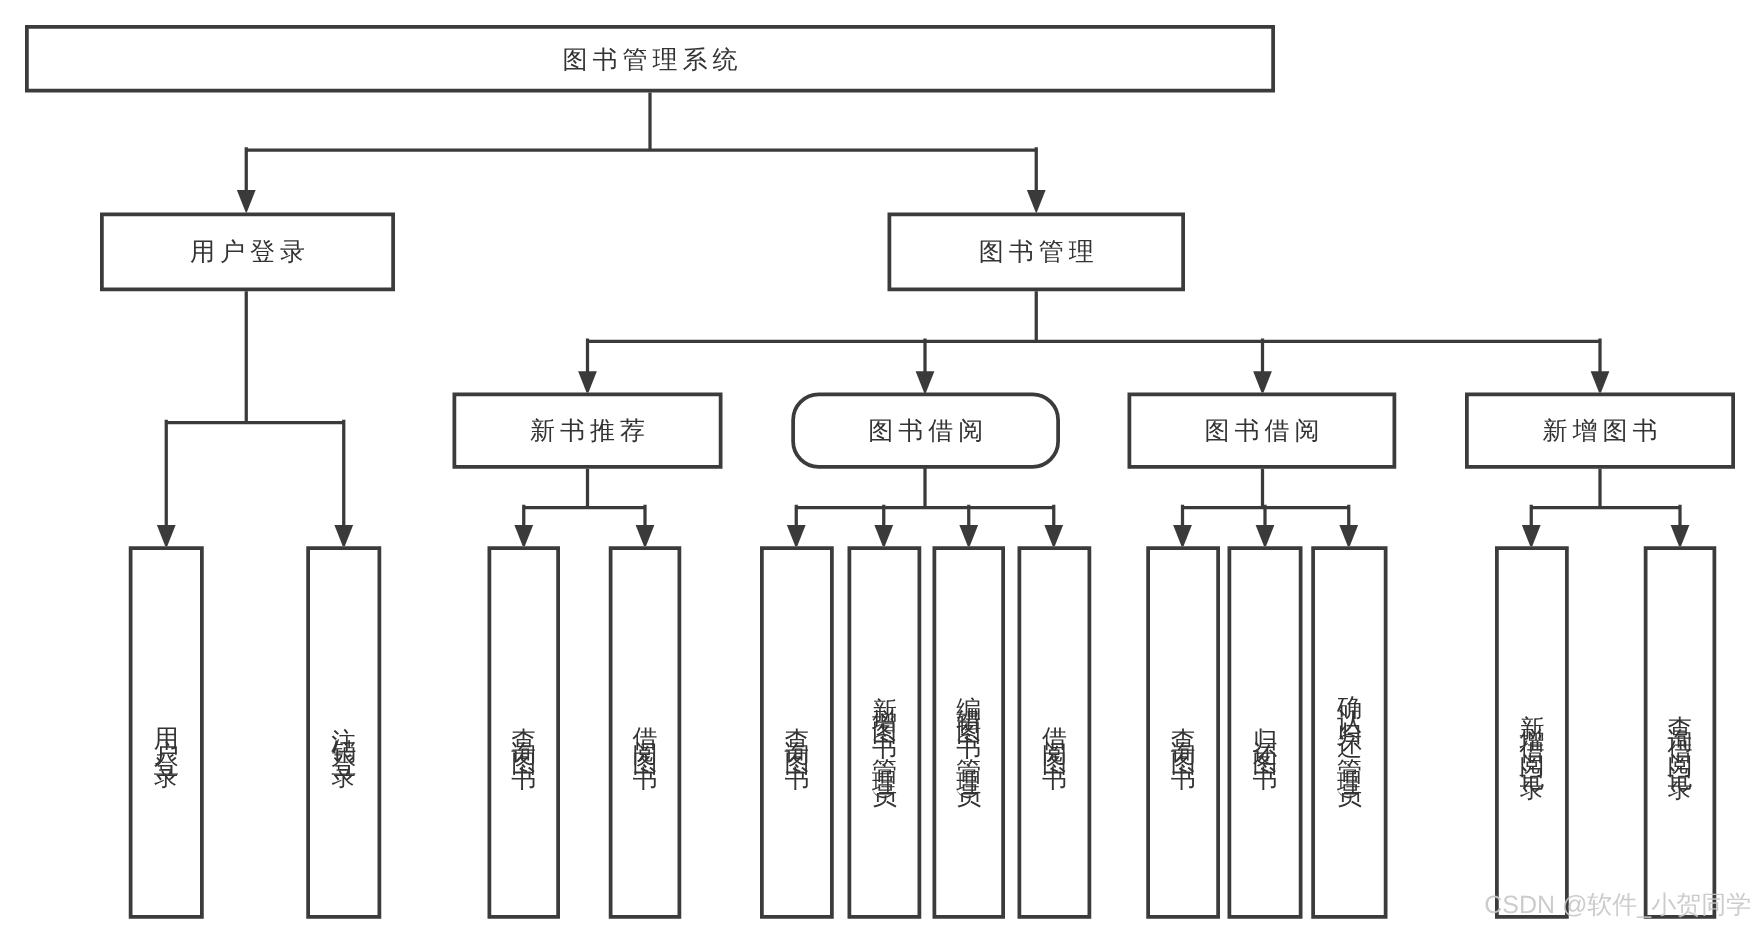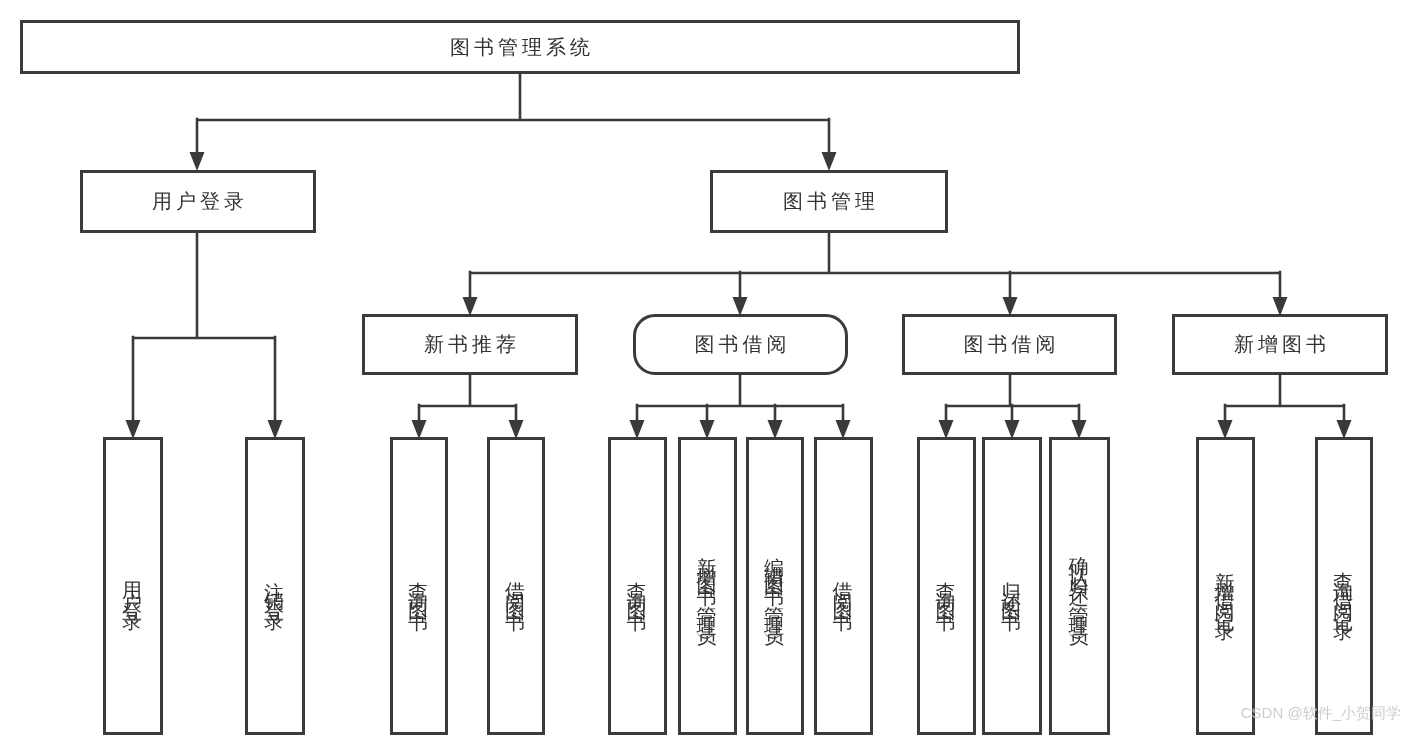--- a/index.html
+++ b/index.html
@@ -51,22 +51,22 @@
   .n-c2{left:678px;width:59px;}
   .n-c3{left:746px;width:58px;}
   .n-c4{left:814px;width:59px;}
   .n-d1{left:917px;width:59px;}
   .n-d2{left:982px;width:60px;}
   .n-d3{left:1049px;width:61px;}
   .n-e1{left:1196px;width:59px;}
   .n-e2{left:1315px;width:58px;}
   .watermark{
     position:absolute;
-    right:4px;bottom:24px;
-    font-size:15px;
+    right:4px;bottom:10px;
+    font-size:20px;
     color:#c7c7c7;
     opacity:.9;
     z-index:2;
     white-space:nowrap;
   }
 </style>
 </head>
 <body>
 
 <div id="canvas">

